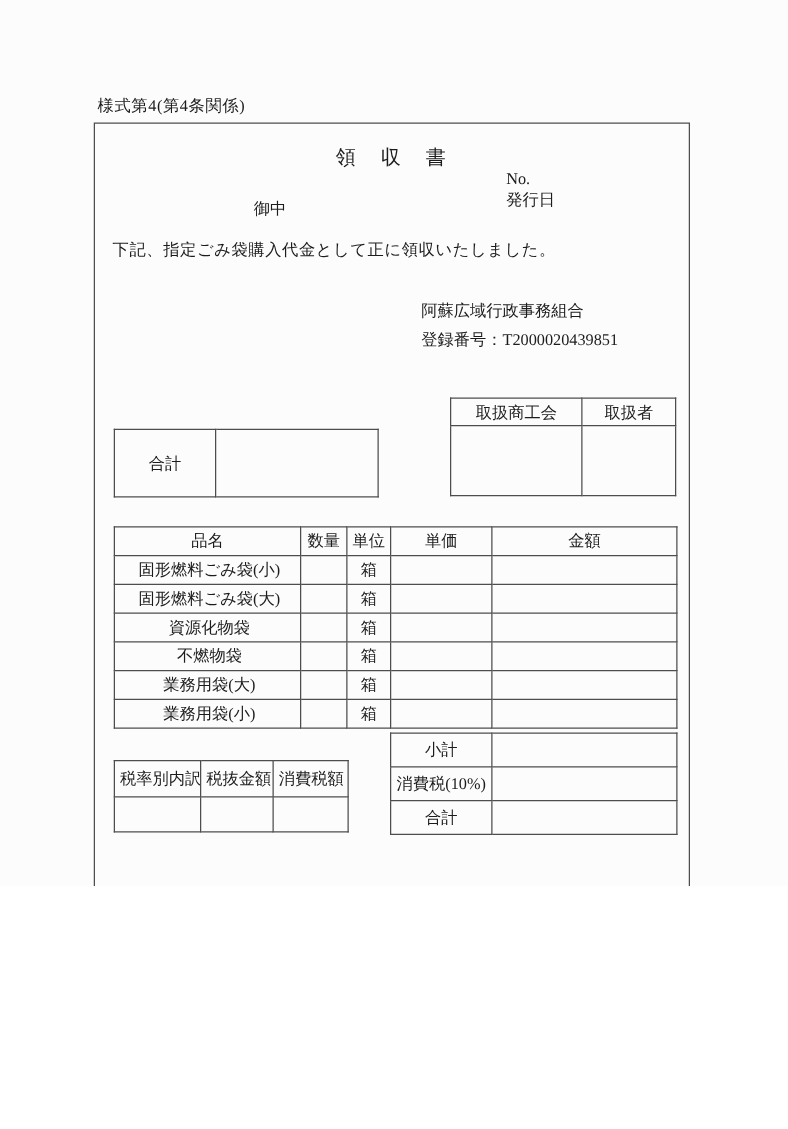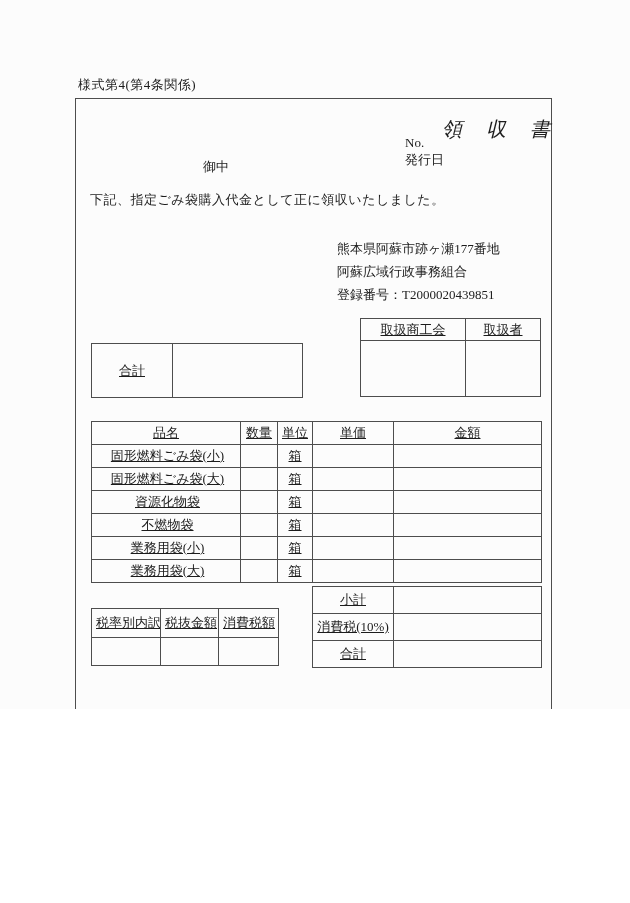--- a/index.html
+++ b/index.html
@@ -32,45 +32,43 @@
     width: 477px;
     height: 640px;
     border: 1px solid #4d4d4d;
     box-sizing: border-box;
   }
 
   .title {
     left: 75px;
     top: 116px;
     width: 477px;
-    text-align: right;
-    font-size: 20px;
+    text-align: center;
+    font-size: 16px;
     letter-spacing: 2px;
-    font-style: italic;
   }
 
   .no-label    { left: 405px; top: 135px; }
   .issue-date  { left: 405px; top: 151px; }
   .gochu       { left: 203px; top: 158px; }
 
   .statement   { left: 90px;  top: 191px; font-size: 13px; letter-spacing: 0.5px; }
 
   .issuer {
     left: 337px;
     top: 237px;
     line-height: 23px;
     font-size: 13px;
   }
 
   table {
     border-collapse: collapse;
     table-layout: fixed;
     font-size: 13px;
     color: #1c1c1c;
-    text-decoration: underline;
   }
   td, th {
     border: 1px solid #4d4d4d;
     font-weight: normal;
     padding: 0 4px;
     vertical-align: middle;
     text-align: center;
     overflow: hidden;
     white-space: nowrap;
   }
@@ -104,21 +102,20 @@
 
   <div class="abs title">領　収　書</div>
 
   <div class="abs no-label">No.</div>
   <div class="abs issue-date">発行日</div>
   <div class="abs gochu">御中</div>
 
   <div class="abs statement">下記、指定ごみ袋購入代金として正に領収いたしました。</div>
 
   <div class="abs issuer">
-    <div>熊本県阿蘇市跡ヶ瀬177番地</div>
     <div>阿蘇広域行政事務組合</div>
     <div>登録番号：T2000020439851</div>
   </div>
 
   <table class="abs total-box">
     <colgroup>
         <col style="width:81px">
         <col style="width:130px">
       </colgroup>
     <tbody>
@@ -184,28 +181,28 @@
       <td></td>
     </tr>
     <tr>
       <td class="left">不燃物袋</td>
       <td></td>
       <td>箱</td>
       <td></td>
       <td></td>
     </tr>
     <tr>
+      <td class="left">業務用袋(大)</td>
+      <td></td>
+      <td>箱</td>
+      <td></td>
+      <td></td>
+    </tr>
+    <tr>
       <td class="left">業務用袋(小)</td>
-      <td></td>
-      <td>箱</td>
-      <td></td>
-      <td></td>
-    </tr>
-    <tr>
-      <td class="left">業務用袋(大)</td>
       <td></td>
       <td>箱</td>
       <td></td>
       <td></td>
     </tr>
   </tbody>
     </table>
 
   <table class="abs summary-table">
     <colgroup>

